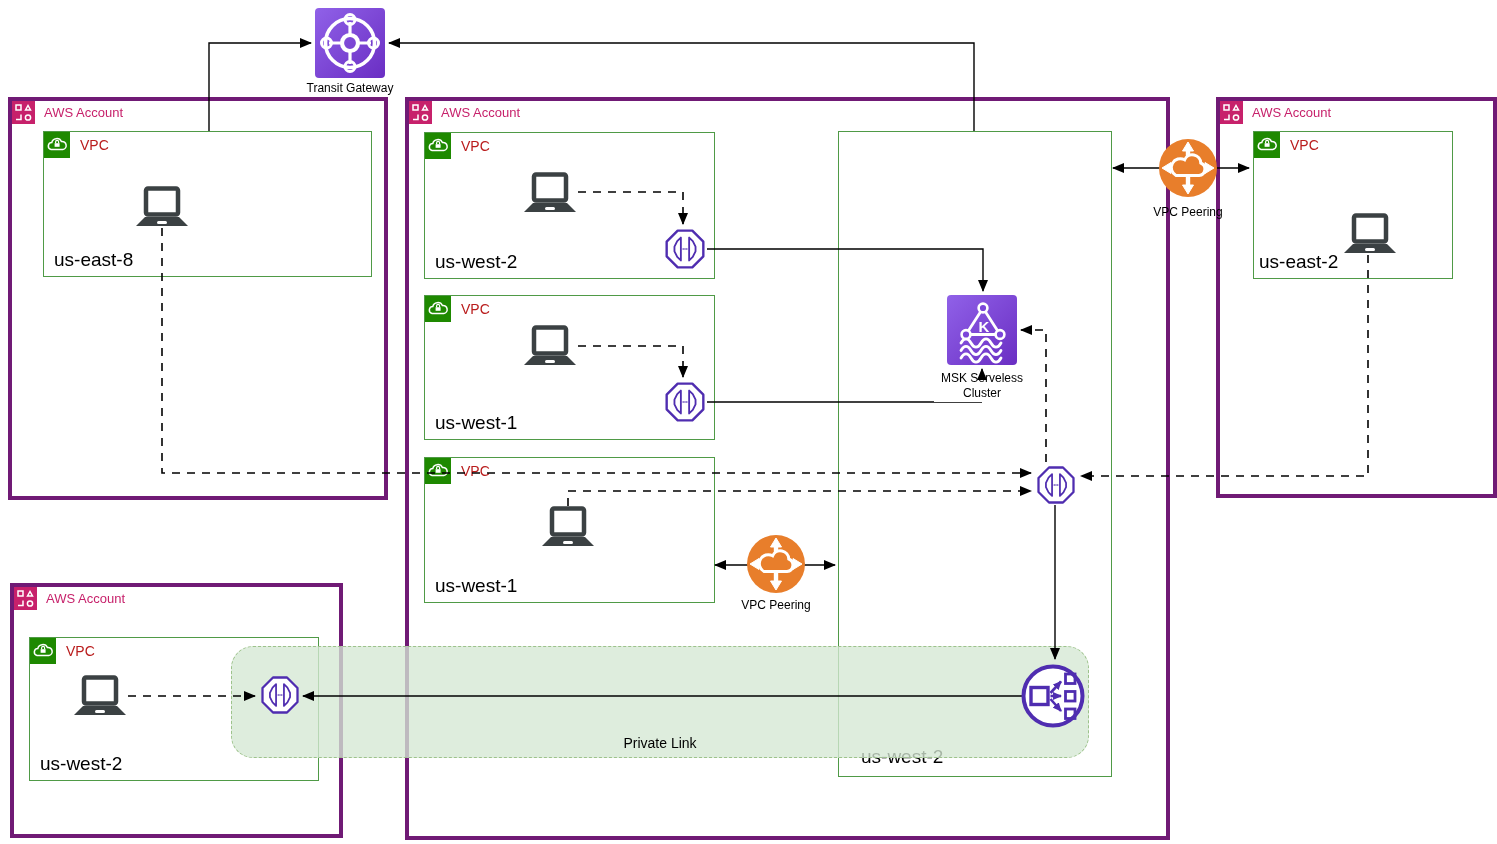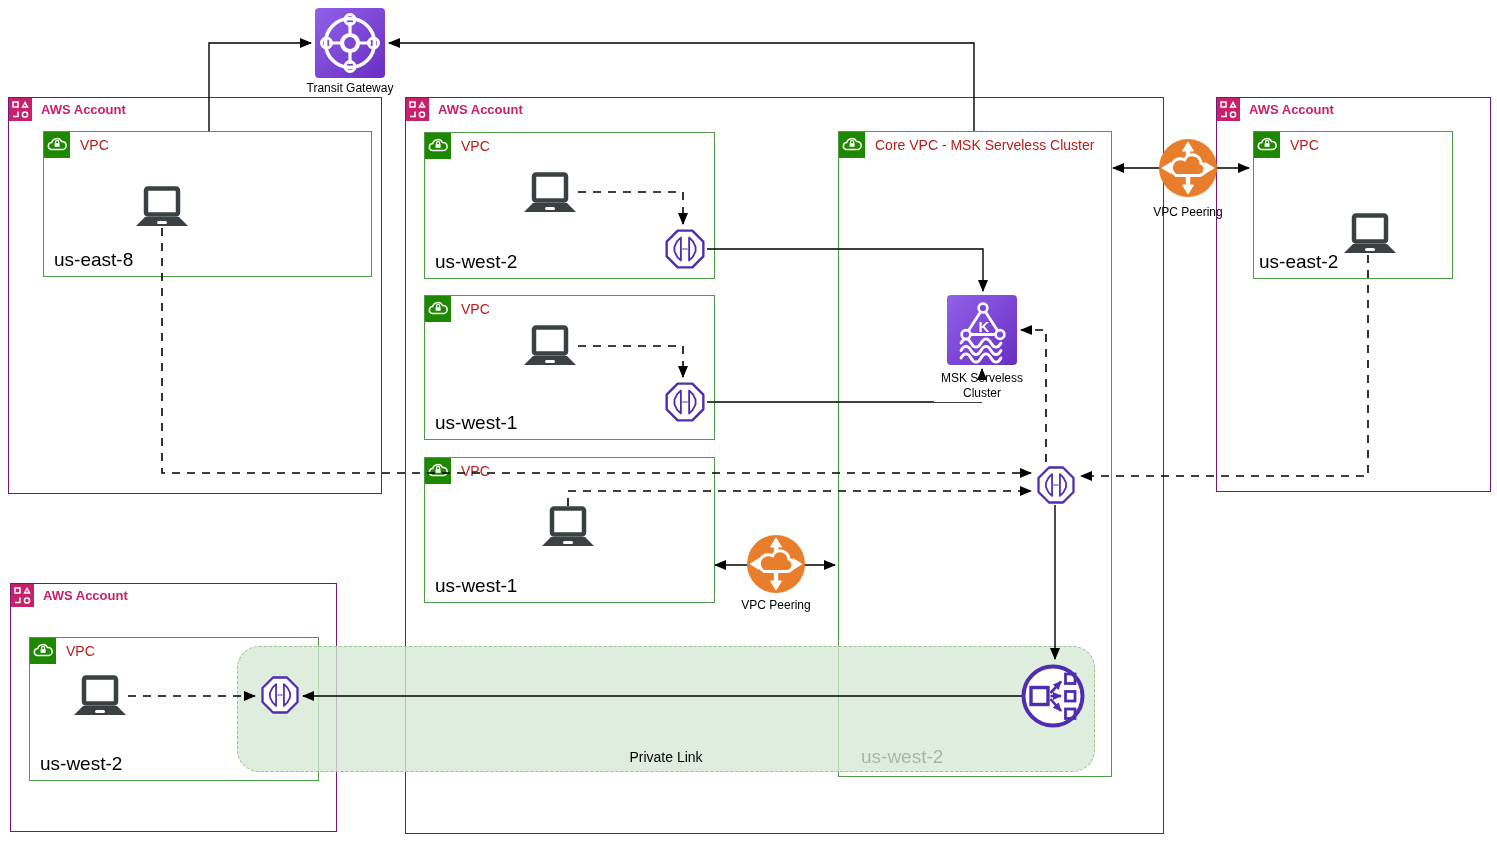--- a/index.html
+++ b/index.html
@@ -1,27 +1,27 @@
 <!DOCTYPE html>
 <html><head>
 <meta charset="utf-8">
 <style>
   html,body{margin:0;padding:0;background:#fff;}
   .stage{position:relative;width:1497px;height:844px;background:#ffffff;overflow:hidden;
          font-family:"Liberation Sans", sans-serif;color:#000;}
-  .acct{position:absolute;border:1px solid #701a75;background:transparent;font-weight:bold;}
+  .acct{position:absolute;border:4px solid #701a75;background:transparent;}
   .acct-hdr{position:absolute;top:0;left:0;display:flex;align-items:center;height:23px;}
   .acct-ic{width:23px;height:23px;background:#C7216B;flex:0 0 auto;}
   .acct-lbl{color:#C7216B;font-size:13px;margin-left:9px;white-space:nowrap;}
   .vpc{position:absolute;border:1px solid #4F9A46;background:transparent;}
   .vpc-hdr{position:absolute;top:0;left:0;display:flex;align-items:center;height:26px;}
   .vpc-ic{width:26px;height:26px;background:#1E8900;flex:0 0 auto;}
   .vpc-lbl{color:#b91c1c;font-size:14px;margin-left:10px;white-space:nowrap;}
   .region{position:absolute;left:10px;bottom:5px;font-size:19px;color:#000;white-space:nowrap;}
-  .band{position:absolute;left:237px;top:646px;width:858px;height:126px;border-radius:22px;
+  .band{position:absolute;left:231px;top:646px;width:858px;height:112px;border-radius:22px;
         background:rgba(213,232,212,0.78);border:1.6px dashed #9DC28B;box-sizing:border-box;}
   .band-lbl{position:absolute;left:50%;transform:translateX(-50%);bottom:6px;font-size:14px;color:#000;white-space:nowrap;}
   .wires,.wires-top{position:absolute;left:0;top:0;pointer-events:none;}
   .node{position:absolute;}
   .sq{border-radius:4px;background:linear-gradient(135deg,#9061E8,#6A2EC3);}
   .cap{position:absolute;font-size:12px;color:#000;text-align:center;line-height:1.25;}
   .cap-knock{background:#ffffff;}
   svg{display:block;}
 </style>
 </head>
@@ -151,32 +151,20 @@
             </g>
           <rect x="10.6" y="11.2" width="5" height="3.6" fill="#fff"></rect>
           </svg>
       </span>
       <span class="vpc-lbl">VPC</span>
     </div>
     <span class="region">us-west-1</span>
   </div>
 
   <div class="vpc" style="left:838px;top:131px;width:272px;height:644px;">
-    <div class="vpc-hdr">
-      <span class="vpc-ic">
-        <svg width="26" height="26" viewBox="0 0 26 26">
-            <g fill="none" stroke="#fff" stroke-width="1.5">
-          <path d="M7,17.5 a3.5,3.5 0 0 1 0.8,-6.9 a5,4.6 0 0 1 9.6,-1.1 a4,4 0 0 1 1.4,8 z"></path>
-          <path d="M11.6,11.2 v-1.3 a1.5,1.5 0 0 1 3,0 v1.3" stroke-width="1.2"></path>
-            </g>
-          <rect x="10.6" y="11.2" width="5" height="3.6" fill="#fff"></rect>
-          </svg>
-      </span>
-      <span class="vpc-lbl">Core VPC - MSK Serveless Cluster</span>
-    </div>
     <span class="region" style="left:22px;bottom:8px;">us-west-2</span>
   </div>
 
   <div class="vpc" style="left:1253px;top:131px;width:198px;height:146px;">
     <div class="vpc-hdr">
       <span class="vpc-ic">
         <svg width="26" height="26" viewBox="0 0 26 26">
             <g fill="none" stroke="#fff" stroke-width="1.5">
           <path d="M7,17.5 a3.5,3.5 0 0 1 0.8,-6.9 a5,4.6 0 0 1 9.6,-1.1 a4,4 0 0 1 1.4,8 z"></path>
           <path d="M11.6,11.2 v-1.3 a1.5,1.5 0 0 1 3,0 v1.3" stroke-width="1.2"></path>

